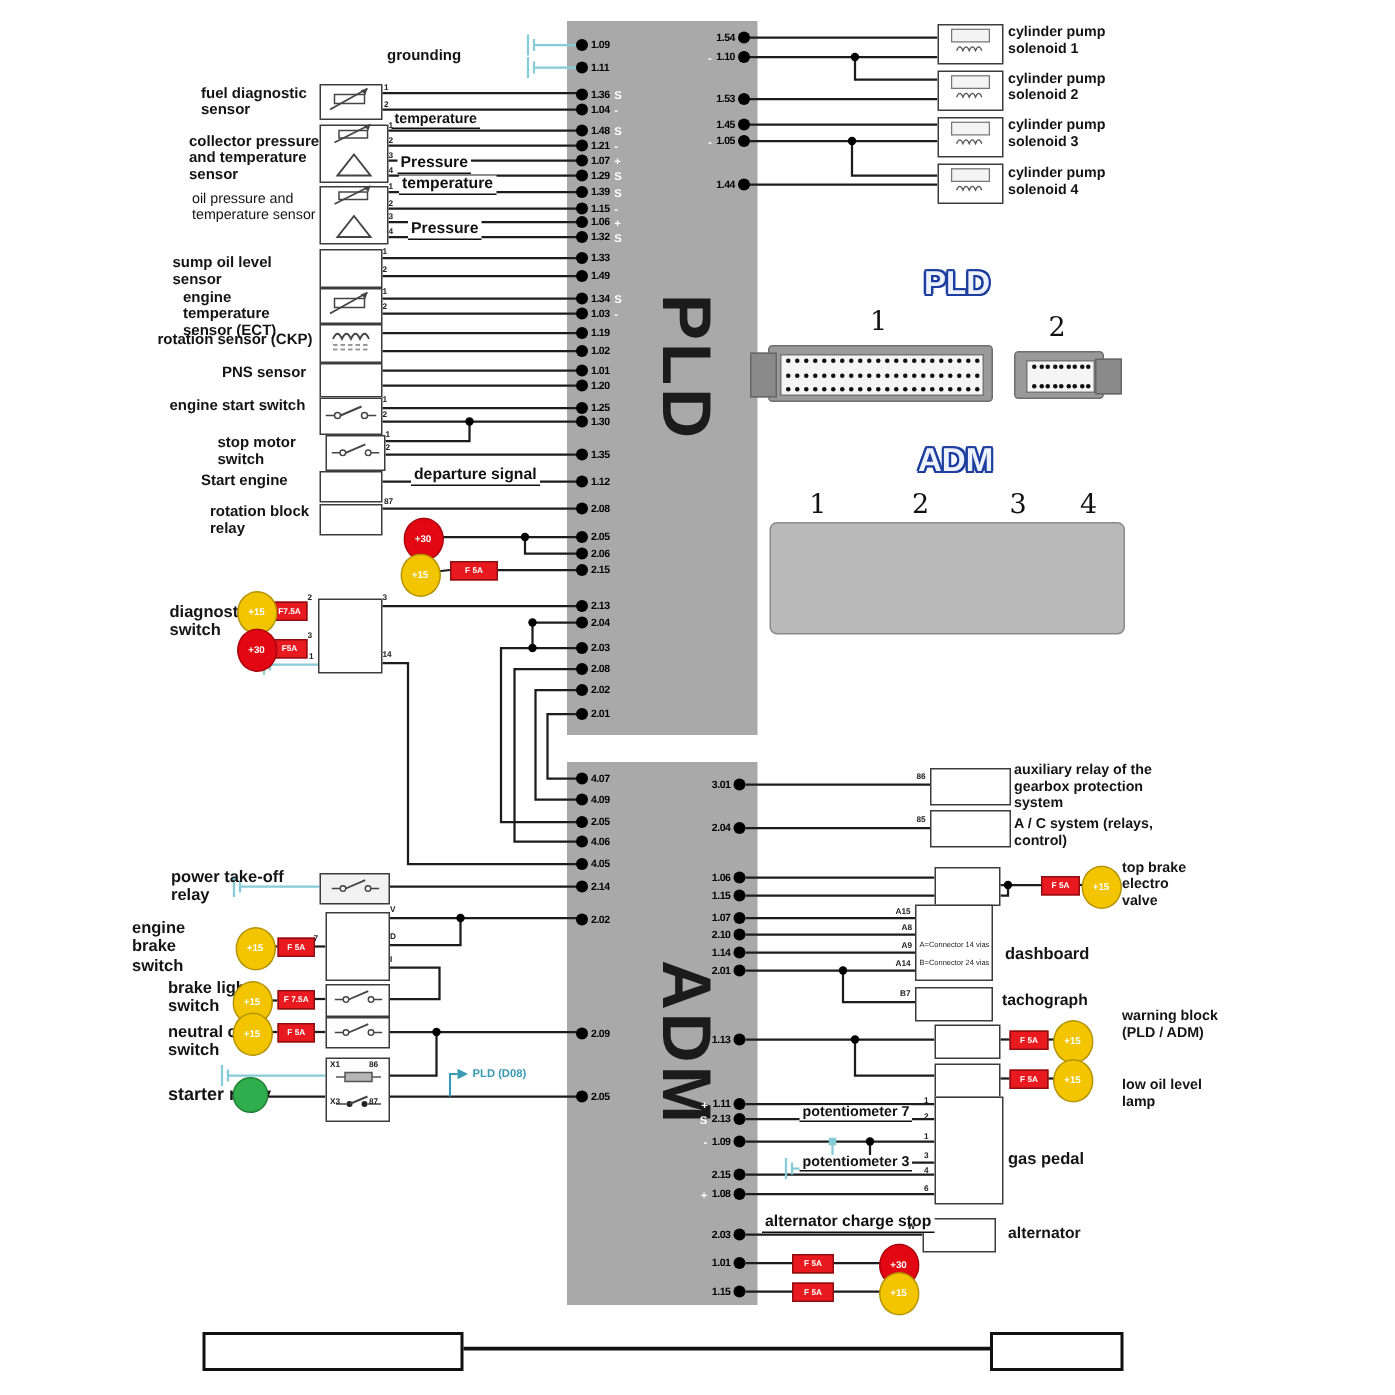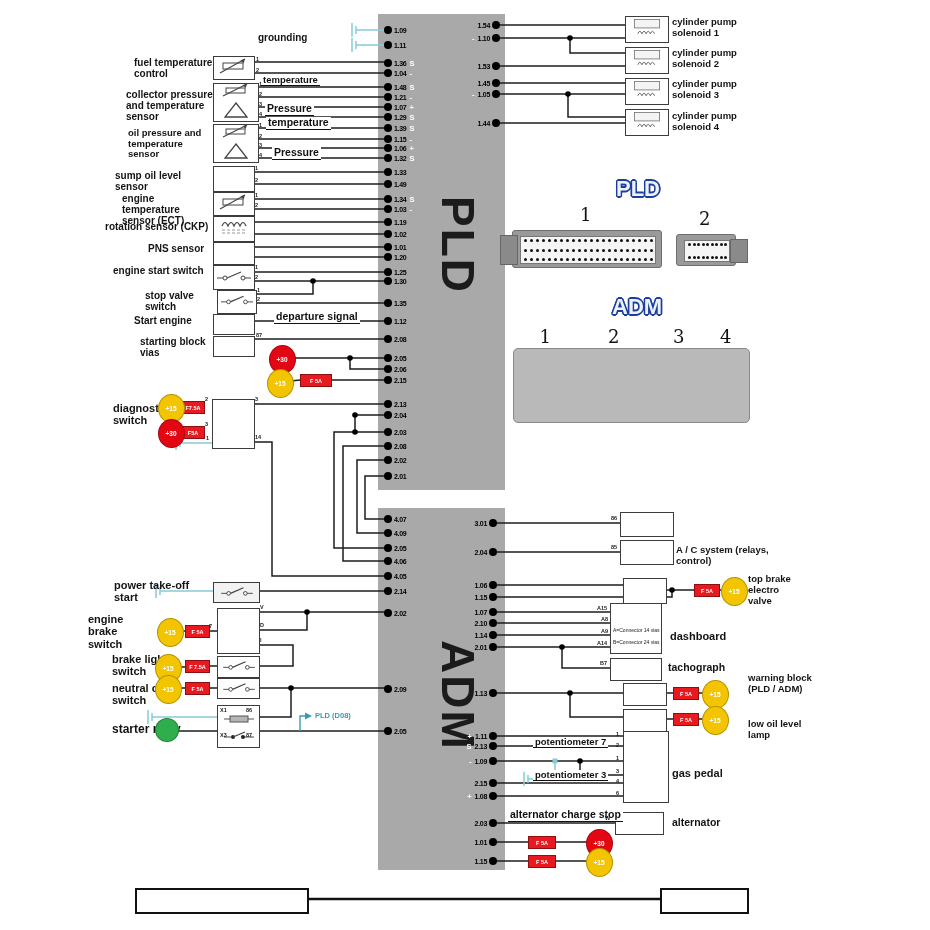--- a/index.html
+++ b/index.html
@@ -173,33 +173,33 @@
 </svg>
 
 <div class="block" style="left:378px;top:14px;width:127px;height:476px;"></div>
 <div class="block" style="left:378px;top:508px;width:127px;height:362px;"></div>
 <div class="blocklabel" style="left:395px;top:205px;width:100px;height:80px;">PLD</div>
 <div class="blocklabel" style="left:395px;top:650px;width:100px;height:80px;">ADM</div>
 
 <div id="overlay">
 
   <div class="lbl" style="left:258px;top:32px;width:60px;">grounding</div>
-  <div class="lbl" style="left:134px;top:57px;width:84px;">fuel temperature control</div>
+  <div class="lbl" style="left:134px;top:57px;width:84px;">fuel diagnostic sensor</div>
   <div class="lbl" style="left:126px;top:89px;width:88px;">collector pressure and temperature sensor</div>
-  <div class="lbl sm" style="left:128px;top:128px;width:84px;font-weight:bold;">oil pressure and temperature sensor</div>
+  <div class="lbl sm" style="left:128px;top:128px;width:84px;font-weight:normal;">oil pressure and temperature sensor</div>
   <div class="lbl" style="left:115px;top:170px;width:98px;">sump oil level sensor</div>
   <div class="lbl" style="left:122px;top:193px;width:88px;">engine temperature sensor (ECT)</div>
   <div class="lbl" style="left:105px;top:221px;width:110px;">rotation sensor (CKP)</div>
   <div class="lbl" style="left:148px;top:243px;width:64px;">PNS sensor</div>
   <div class="lbl" style="left:113px;top:265px;width:98px;">engine start switch</div>
-  <div class="lbl" style="left:145px;top:290px;width:62px;">stop valve switch</div>
+  <div class="lbl" style="left:145px;top:290px;width:62px;">stop motor switch</div>
   <div class="lbl" style="left:134px;top:315px;width:62px;">Start engine</div>
-  <div class="lbl" style="left:140px;top:336px;width:70px;">starting block vias</div>
+  <div class="lbl" style="left:140px;top:336px;width:70px;">rotation block relay</div>
   <div class="lbl lg" style="left:113px;top:402px;width:78px;">diagnostic switch</div>
-  <div class="lbl lg" style="left:114px;top:579px;width:95px;">power take-off start</div>
+  <div class="lbl lg" style="left:114px;top:579px;width:95px;">power take-off relay</div>
   <div class="lbl lg" style="left:88px;top:613px;width:58px;">engine brake switch</div>
   <div class="lbl lg" style="left:112px;top:653px;width:92px;">brake light switch</div>
   <div class="lbl lg" style="left:112px;top:682px;width:92px;">neutral cut switch</div>
   <div class="lbl xl" style="left:112px;top:723px;width:105px;">starter relay</div>
 
   <div class="sig smx" style="left:261px;top:75px;">temperature</div>
   <div class="sig" style="left:265px;top:103px;">Pressure</div>
   <div class="sig" style="left:266px;top:117px;">temperature</div>
   <div class="sig" style="left:272px;top:147px;">Pressure</div>
   <div class="sig" style="left:274px;top:311px;">departure signal</div>
@@ -365,20 +365,21 @@
           <rect x="6" y="3" width="30" height="10" fill="#f4f4f4" stroke="#777"></rect>
           <path d="M10,20 q2.5,-6 5,0 q2.5,-6 5,0 q2.5,-6 5,0 q2.5,-6 5,0" fill="none" stroke="#555"></path>
         </svg></span>
   </div>
   <div class="rlabel" style="left:672px;top:17px;width:80px;">cylinder pump solenoid 1</div>
   <div class="rlabel" style="left:672px;top:48px;width:80px;">cylinder pump solenoid 2</div>
   <div class="rlabel" style="left:672px;top:79px;width:80px;">cylinder pump solenoid 3</div>
   <div class="rlabel" style="left:672px;top:111px;width:80px;">cylinder pump solenoid 4</div>
 
   <div class="cbox" style="left:620px;top:512px;width:52px;height:23px;"></div>
+  <div class="rlabel" style="left:676px;top:509px;width:108px;">auxiliary relay of the gearbox protection system</div>
   <div class="cbox" style="left:620px;top:540px;width:52px;height:23px;"></div>
   <div class="rlabel" style="left:676px;top:545px;width:120px;">A / C system (relays, control)</div>
   <div class="cbox" style="left:623px;top:578px;width:42px;height:24px;"></div>
   <div class="rlabel" style="left:748px;top:574px;width:52px;">top brake electro valve</div>
   <div class="cbox" style="left:610px;top:603px;width:50px;height:49px;"></div>
   <div class="dashline" style="left:613px;top:628px;">A=Connector 14 vias</div>
   <div class="dashline" style="left:613px;top:640px;">B=Connector 24 vias</div>
   <div class="rlabel" style="left:670px;top:630px;width:70px;font-size:11px;">dashboard</div>
   <div class="cbox" style="left:610px;top:658px;width:50px;height:21px;"></div>
   <div class="rlabel" style="left:668px;top:661px;width:80px;font-size:10.5px;">tachograph</div>

